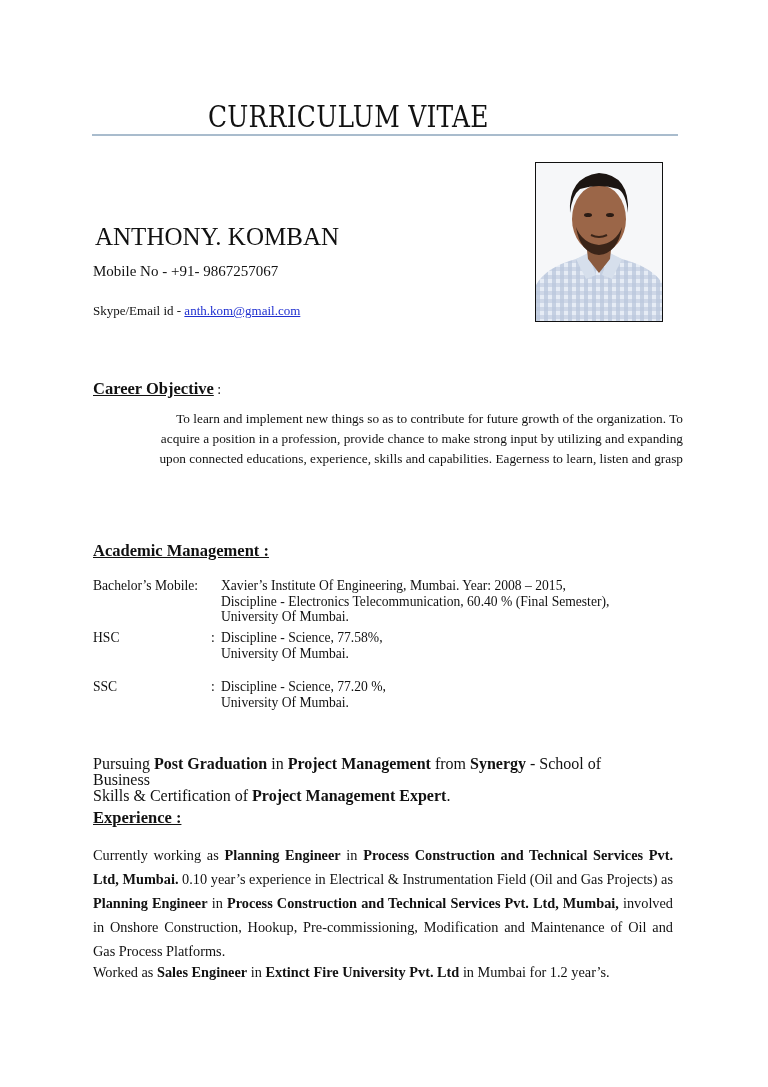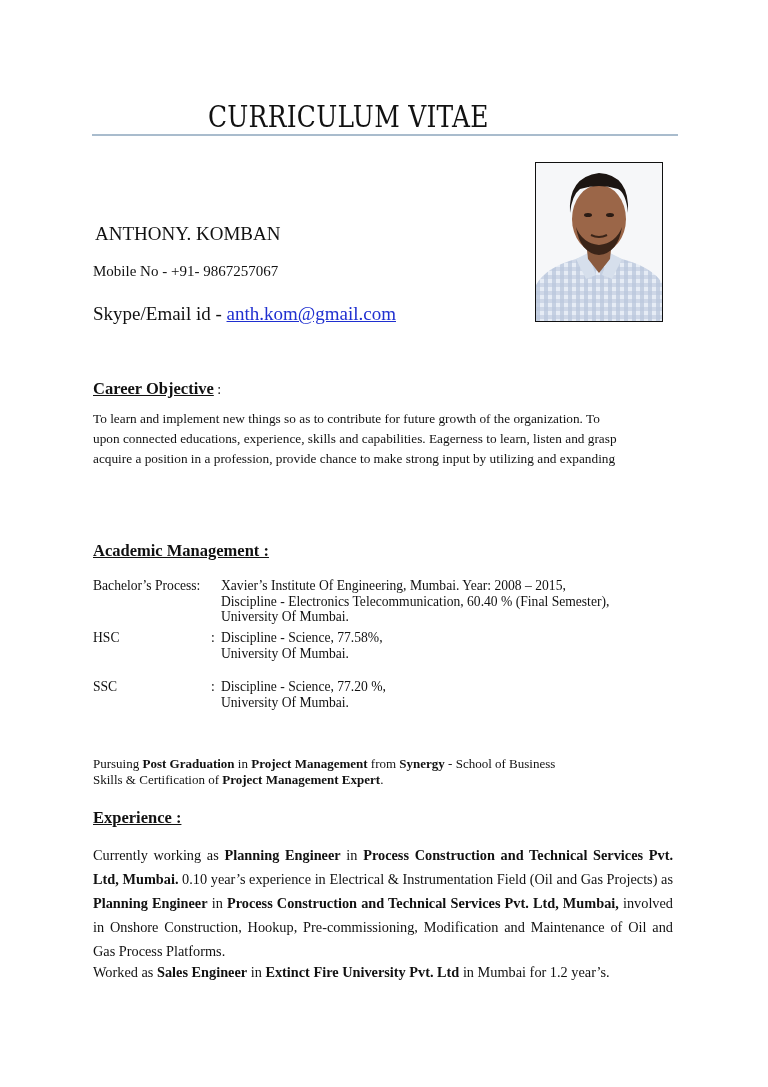--- a/index.html
+++ b/index.html
@@ -8,29 +8,29 @@
     .abs { position: absolute; }
 
     .cv-title { left: 208px; top: 100px; font-size: 29px; letter-spacing: 0.3px;
                 font-family: "DejaVu Serif", "Liberation Serif", serif; transform: scaleX(0.86);
                 transform-origin: left top; color: #111; white-space: nowrap; }
     .title-rule { left: 92px; top: 134px; width: 586px; height: 2px; background: #a9bccd; }
 
     .photo { left: 535px; top: 162px; width: 126px; height: 158px; border: 1.5px solid #111;
              background: #f7f8fa; overflow: hidden; }
 
-    .name { left: 95px; top: 223px; font-size: 19px; white-space: nowrap; }
+    .name { left: 95px; top: 223px; font-size: 25px; white-space: nowrap; }
     .mobile { left: 93px; top: 263px; font-size: 15px; white-space: nowrap; }
-    .email-line { left: 93px; top: 303px; font-size: 19px; white-space: nowrap; }
+    .email-line { left: 93px; top: 303px; font-size: 13px; white-space: nowrap; }
     .email-link { color: #1f2fd0; text-decoration: underline; }
 
     .section-heading { font-weight: bold; font-size: 16.5px; white-space: nowrap; }
     .section-heading .u { text-decoration: underline; }
 
-    .para { font-size: 13.3px; line-height: 20px; }
+    .para { font-size: 13.3px; line-height: 20px; text-align: right; }
     .para-big { font-size: 14.3px; line-height: 24px; text-align: justify; }
 
     .acad-row { position: absolute; left: 93px; font-size: 13.6px; line-height: 15.5px; white-space: nowrap; }
     .acad-label { position: absolute; left: 0; }
     .acad-colon { position: absolute; }
     .acad-vals { position: absolute; left: 128px; }
 
     b { font-weight: bold; }
   </style>
 </head>
@@ -76,30 +76,30 @@
 </div>
 <div class="abs email-line">
   <span>Skype/Email  id - </span><span class="email-link">anth.kom@gmail.com</span>
 </div>
 
 <div class="abs section-heading" style="left:93px; top:379px;">
   <span class="u">Career Objective</span><span style="font-weight:normal;font-size:14px;"> :</span>
 </div>
 <div class="abs para" style="left:93px; top:409px; width:590px;">
   <div style="white-space:nowrap">To learn and implement new things  so as to contribute  for future growth of the organization.  To</div>
+  <div style="white-space:nowrap">acquire a position  in a profession, provide chance to make strong input  by utilizing  and expanding</div>
   <div style="white-space:nowrap">upon connected educations, experience, skills  and capabilities.  Eagerness to learn, listen and grasp</div>
-  <div style="white-space:nowrap">acquire a position  in a profession, provide chance to make strong input  by utilizing  and expanding</div>
 </div>
 
 <div class="abs section-heading" style="left:93px; top:541px;">
   <span class="u">Academic Management :</span>
 </div>
 
 <div class="acad-row" style="top:578px;">
-  <span class="acad-label">Bachelor’s  Process:</span>
+  <span class="acad-label">Bachelor’s  Mobile:</span>
   <div class="acad-vals">
     <div>Xavier’s  Institute  Of Engineering,  Mumbai.  Year: 2008 – 2015,</div>
     <div>Discipline  - Electronics  Telecommunication,  60.40 % (Final Semester),</div>
     <div>University  Of Mumbai.</div>
   </div>
 </div>
 
 <div class="acad-row" style="top:630px;">
   <span class="acad-label">HSC</span>
   <span class="acad-colon" style="left:118px;">:</span>
@@ -111,21 +111,21 @@
 
 <div class="acad-row" style="top:679px;">
   <span class="acad-label">SSC</span>
   <span class="acad-colon" style="left:118px;">:</span>
   <div class="acad-vals">
     <div>Discipline  - Science, 77.20 %,</div>
     <div>University  Of Mumbai.</div>
   </div>
 </div>
 
-<div class="abs" style="left:93px; top:756px; width:560px; font-size:13px; line-height:16px;">
+<div class="abs" style="left:93px; top:756px; width:560px; font-size:16px; line-height:16px;">
   <span>Pursuing  </span><b>Post Graduation</b><span>  in  </span><b>Project  Management</b><span> from </span><b>Synergy</b><span> - School of Business</span><br>
   <span>Skills  &amp; Certification  of </span><b>Project  Management Expert</b><span>.</span>
 </div>
 
 <div class="abs section-heading" style="left:93px; top:808px;">
   <span class="u">Experience :</span>
 </div>
 
 <div class="abs para-big" style="left:93px; top:843px; width:580px;">
   <span>Currently  working  as </span><b>Planning  Engineer</b><span> in </span><b>Process Construction  and Technical Services Pvt. Ltd, Mumbai.</b><span> 0.10 year’s experience  in  Electrical  &amp; Instrumentation  Field  (Oil and Gas Projects)  as </span><b>Planning  Engineer</b><span> in </span><b>Process Construction  and Technical Services Pvt. Ltd, Mumbai,</b><span> involved  in Onshore Construction,  Hookup, Pre-commissioning,  Modification  and Maintenance  of Oil and Gas Process Platforms.</span>

